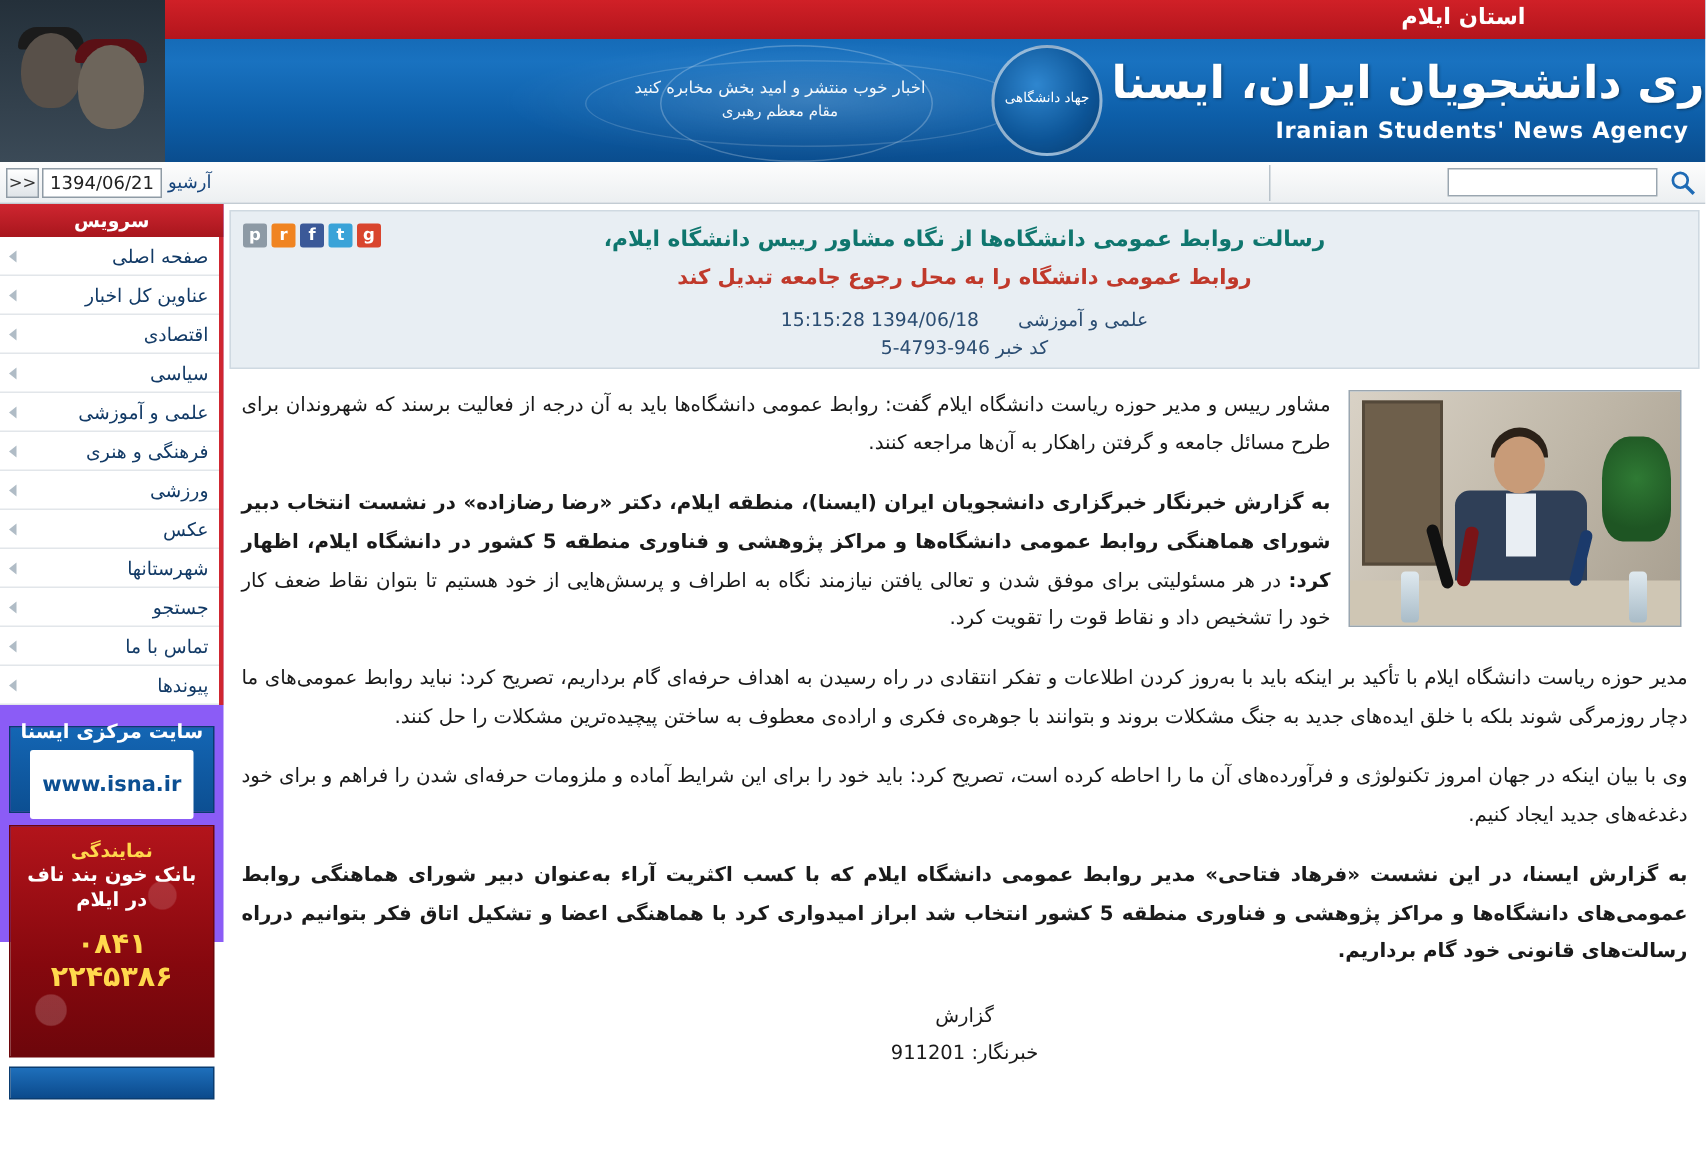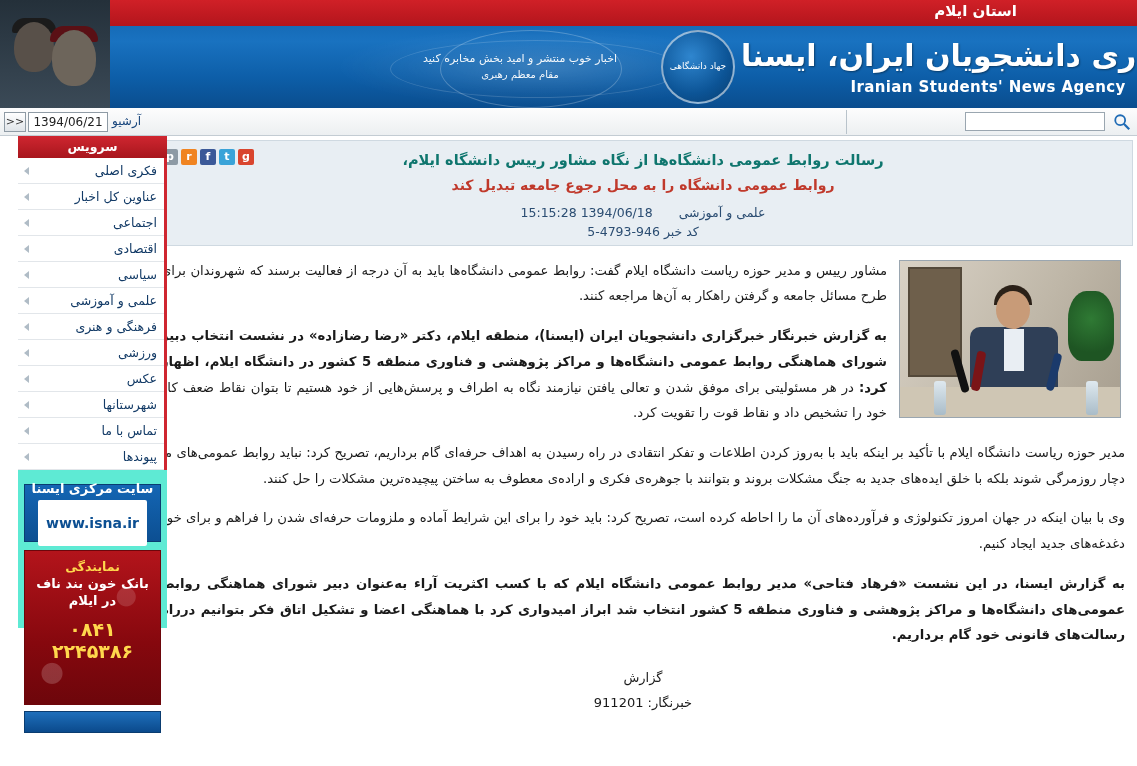--- a/index.html
+++ b/index.html
@@ -230,23 +230,23 @@
   .article-body p.bold { font-weight: bold; }
   .article-body .hl { font-weight: bold; }
   .signoff {
     direction: rtl; text-align: center;
     font-size: 13px; line-height: 1.9; color: #1a1a1a;
     margin-top: 18px;
   }
 
   
   .sidebar {
-    position: absolute; left: 18px; top: 0;
+    position: absolute; left: 0; top: 0;
     width: 149px; height: 492px;
-    background: #5eead4;
+    background: #8b5cf6;
   }
   .sidebar-head {
     height: 22px;
     background: linear-gradient(to bottom, #cf2630 0%, #a8161d 100%);
     color: #ffffff; font-size: 12.5px; font-weight: bold;
     text-align: center; line-height: 22px; direction: rtl;
   }
   .menu-item {
     position: relative;
     height: 26px; line-height: 26px;
@@ -413,35 +413,30 @@
         </div>
       </div>
     </div>
 
     <div class="sidebar">
       <div class="sidebar-head">سرویس</div>
 
       <div class="menu-item">
         <span class="redbar"></span>
         <span class="bullet"></span>
-        <span>فکری اصلی</span>
+        <span>صفحه اصلی</span>
       </div>
       <div class="menu-item">
         <span class="redbar"></span>
         <span class="bullet"></span>
         <span>عناوین کل اخبار</span>
       </div>
       <div class="menu-item">
         <span class="redbar"></span>
         <span class="bullet"></span>
-        <span>اجتماعی</span>
-      </div>
-      <div class="menu-item">
-        <span class="redbar"></span>
-        <span class="bullet"></span>
         <span>اقتصادی</span>
       </div>
       <div class="menu-item">
         <span class="redbar"></span>
         <span class="bullet"></span>
         <span>سیاسی</span>
       </div>
       <div class="menu-item">
         <span class="redbar"></span>
         <span class="bullet"></span>
@@ -459,20 +454,25 @@
       </div>
       <div class="menu-item">
         <span class="redbar"></span>
         <span class="bullet"></span>
         <span>عکس</span>
       </div>
       <div class="menu-item">
         <span class="redbar"></span>
         <span class="bullet"></span>
         <span>شهرستانها</span>
+      </div>
+      <div class="menu-item">
+        <span class="redbar"></span>
+        <span class="bullet"></span>
+        <span>جستجو</span>
       </div>
       <div class="menu-item">
         <span class="redbar"></span>
         <span class="bullet"></span>
         <span>تماس با ما</span>
       </div>
       <div class="menu-item">
         <span class="redbar"></span>
         <span class="bullet"></span>
         <span>پیوندها</span>

